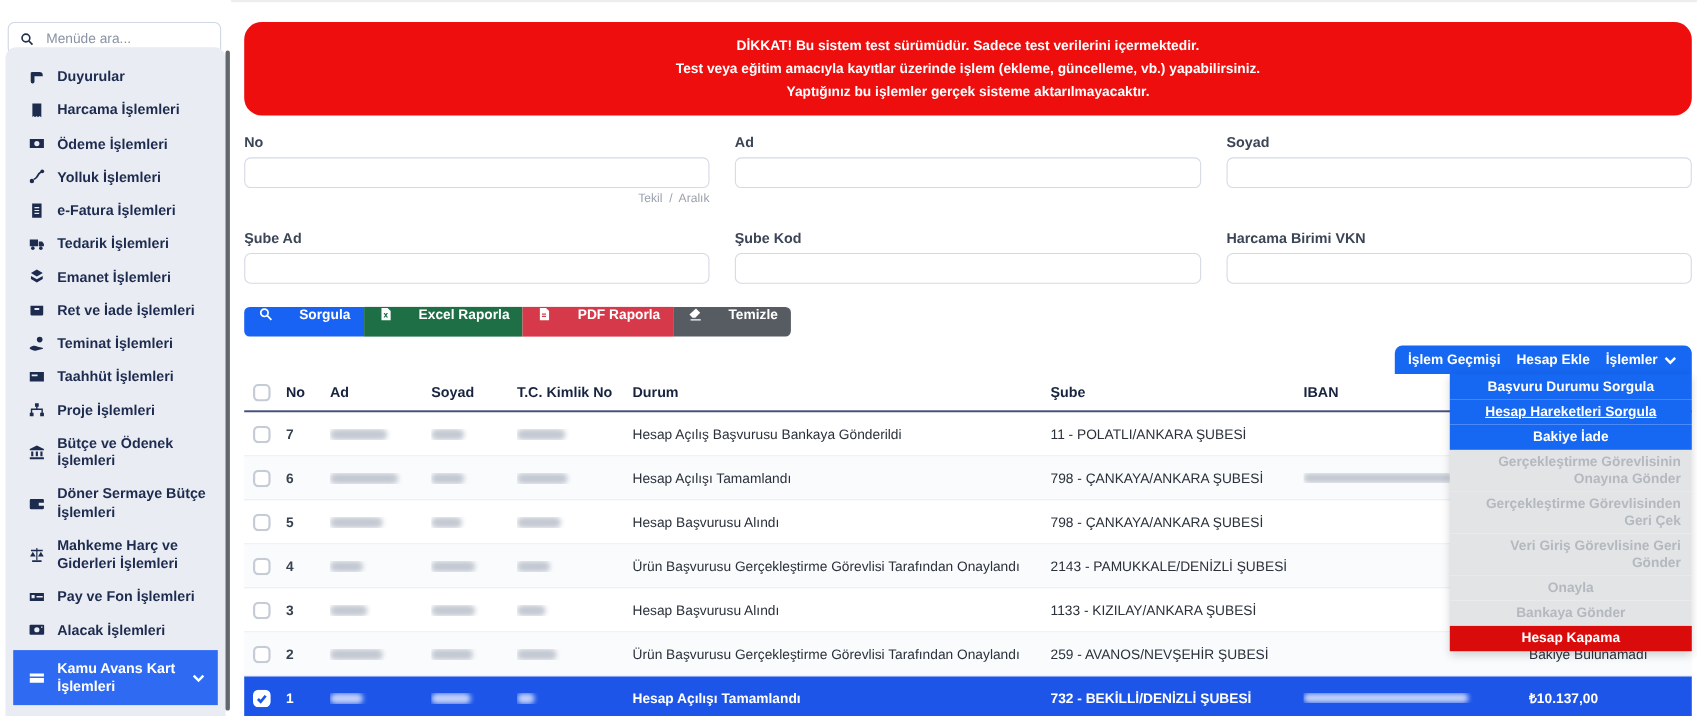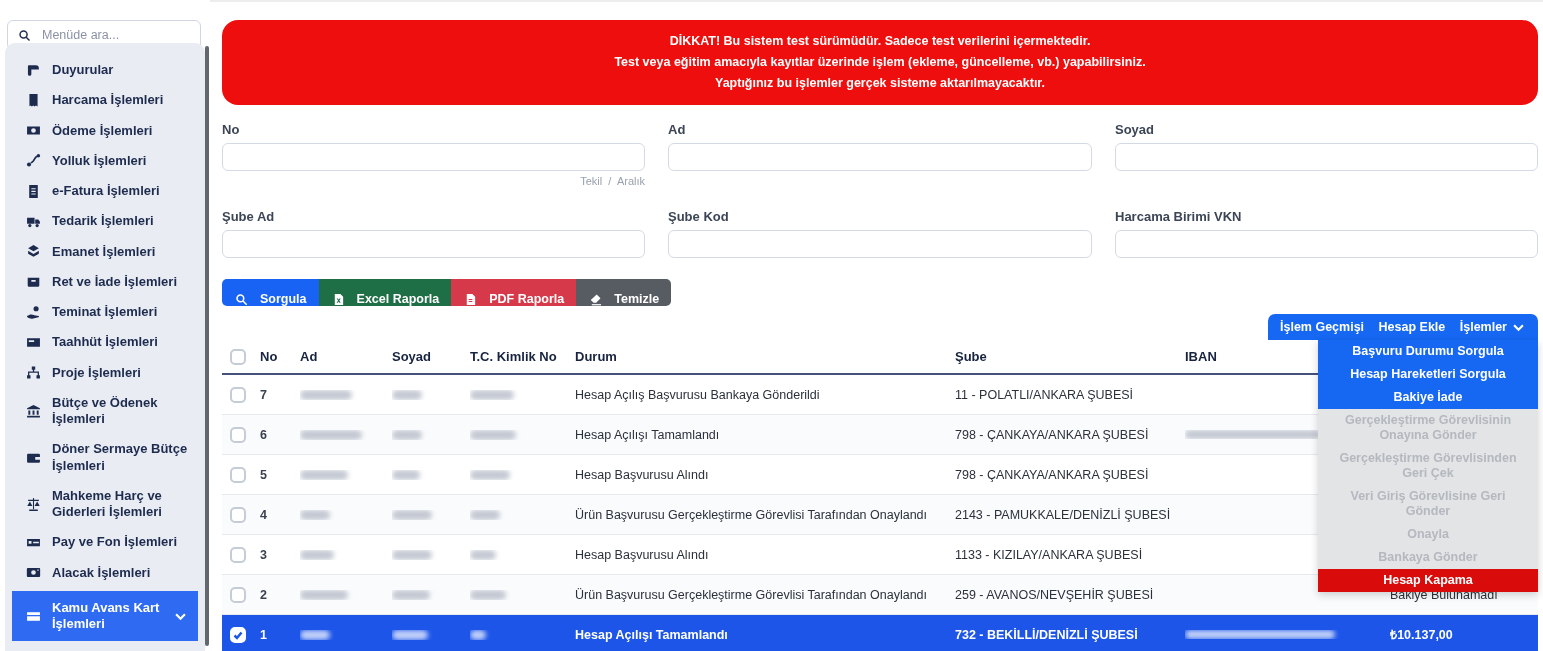--- a/index.html
+++ b/index.html
@@ -35,39 +35,39 @@
   
   .filters{display:grid;grid-template-columns:423px 424px 423px;column-gap:23px;margin-top:17px;}
   .f-label{font-size:13px;font-weight:700;color:#3c4556;}
   .f-input{margin-top:6px;width:100%;height:28px;border:1px solid #d4dae4;border-radius:6px;
     background:#fff;outline:none;padding:0 8px;font-size:12.5px;color:#333;font-family:"Liberation Sans",sans-serif;}
   .f-helper{height:18px;text-align:right;font-size:11px;color:#9aa1ad;padding-top:4px;}
   .f-helper span{cursor:pointer;}
 
   
   .toolbar{margin-top:21px;display:flex;}
-  .tbtn{display:flex;align-items:flex-end;gap:11px;height:27px;padding:0 12px;border:none;color:#fff;
+  .tbtn{display:flex;align-items:flex-start;gap:23px;height:27px;padding:0 12px;border:none;color:#fff;
     font-size:12.5px;font-weight:700;cursor:pointer;font-family:"Liberation Sans",sans-serif;}
   .tbtn:first-child{border-radius:5px 0 0 5px;}
   .tbtn:last-child{border-radius:0 5px 5px 0;}
   .tbtn .ic{width:13px;height:13px;fill:#fff;}
 
   
   .table-zone{position:relative;margin-top:8px;}
   .actionwrap{height:26px;position:relative;}
   .actionbar{position:absolute;right:0;top:0;width:270px;height:26px;border-radius:7px 7px 0 0;
     display:flex;align-items:center;justify-content:space-between;padding:0 14px 0 12px;color:#fff;
     font-size:12.5px;font-weight:700;}
   .actionbar span{cursor:pointer;white-space:nowrap;}
   .actionbar .menu{display:flex;align-items:center;gap:6px;}
   .dropdown{position:absolute;right:0;top:26px;width:220px;z-index:9;box-shadow:0 3px 8px rgba(0,0,0,.18);}
   .dd-item{min-height:23px;display:flex;align-items:center;justify-content:center;text-align:center;
     font-size:12.5px;font-weight:700;padding:4px 10px;line-height:15px;cursor:pointer;}
   .dd-item.primary{color:#fff;}
-  .dd-item.disabled{background:#e3e4e6;color:#b4b8bf;cursor:default;}
+  .dd-item.disabled{background:#e3e4e6;color:#b4b8bf;cursor:default;text-align:right;}
   .dd-item.danger{color:#fff;}
 
   
   .trow{display:grid;grid-template-columns:30px 40px 92px 78px 105px 380px 230px 205px 1fr;
     align-items:center;padding-left:8px;}
   .thead{height:35px;border-bottom:2px solid #44517a;font-size:13px;font-weight:700;color:#17233f;}
   .tbody .trow{height:40px;border-bottom:1px solid #e6e9ee;font-size:12.5px;color:#2b313b;background:#fff;}
   .tbody .trow:nth-child(even){background:#fafbfd;}
   .tbody .trow.selected{background:#1d55e9;color:#fff;font-weight:600;border-bottom:1px solid #1d55e9;}
   .cell{padding-right:10px;white-space:nowrap;overflow:hidden;}
@@ -293,21 +293,21 @@
         <span>Hesap Ekle</span>
         <span class="menu">
           <span>İşlemler</span>
           <svg class="chev" viewBox="0 0 10 8">
               <polyline points="1,2 5,6 9,2"></polyline>
             </svg>
         </span>
       </div>
       <div class="dropdown" id="dropdown">
           <div class="dd-item primary" style="background: rgb(22, 103, 242);">Başvuru Durumu Sorgula</div>
-          <div class="dd-item primary" style="background: rgb(22, 103, 242);">Hesap Hareketleri Sorgula</div>
+          <div class="dd-item primary" style="background: rgb(22, 103, 242); text-decoration: underline;">Hesap Hareketleri Sorgula</div>
           <div class="dd-item primary" style="background: rgb(22, 103, 242);">Bakiye İade</div>
           <div class="dd-item disabled">Gerçekleştirme Görevlisinin Onayına Gönder</div>
           <div class="dd-item disabled">Gerçekleştirme Görevlisinden Geri Çek</div>
           <div class="dd-item disabled">Veri Giriş Görevlisine Geri Gönder</div>
           <div class="dd-item disabled">Onayla</div>
           <div class="dd-item disabled">Bankaya Gönder</div>
           <div class="dd-item danger" style="background: rgb(218, 11, 11);">Hesap Kapama</div>
         </div>
     </div>
 

